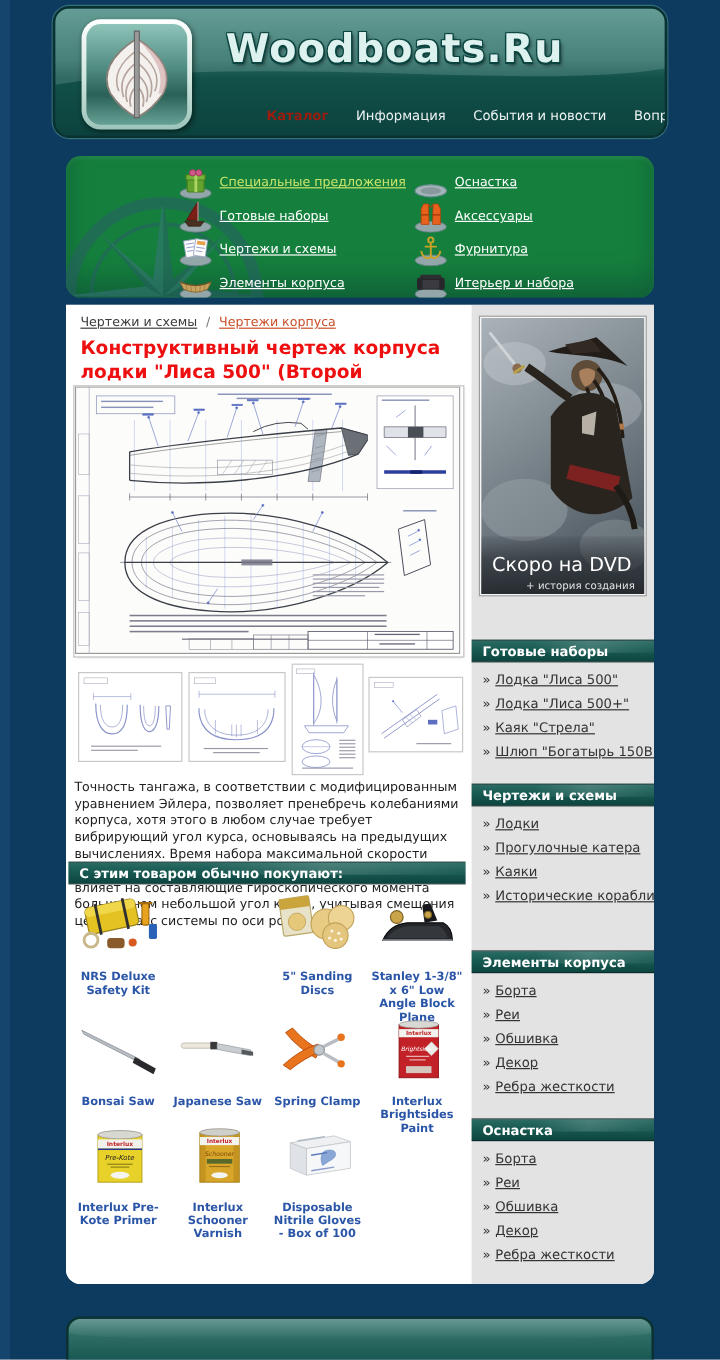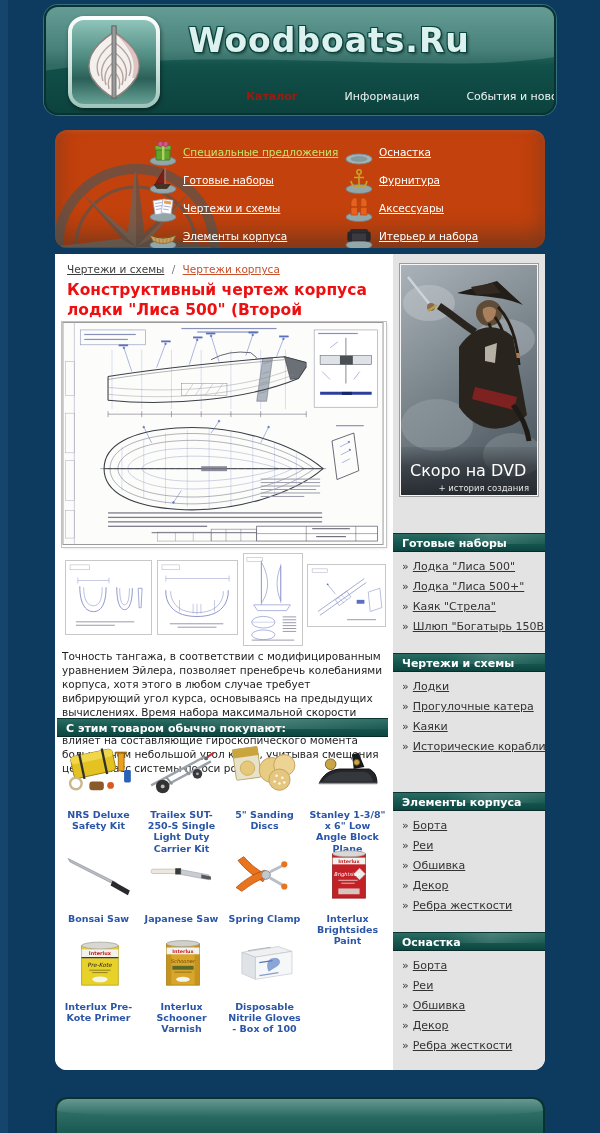--- a/index.html
+++ b/index.html
@@ -26,27 +26,27 @@
     padding:4px; box-shadow:1px 2px 4px rgba(0,0,0,.45);
   }
   .logo-inner { width:100%; height:100%; border-radius:12px; overflow:hidden;
     background:linear-gradient(180deg,#8fc4ba 0%,#4e8a80 45%,#2a6057 70%,#67a195 100%); }
   .site-title {
     position:absolute; left:128px; top:14px; width:310px; text-align:center;
     font-size:33px; font-weight:bold; letter-spacing:1px; color:#ddf2ef;
     text-shadow:0 0 2px #0b4540,1px 1px 0 #0b4540,-1px -1px 0 #0b4540,1px -1px 0 #0b4540,-1px 1px 0 #0b4540,2px 2px 3px rgba(0,0,0,.5);
   }
   .nav { position:absolute; left:176px; top:83px; display:flex; gap:23px; font-size:11px; }
-  .nav-item { color:#eef4f3; cursor:pointer; white-space:nowrap;margin-left:24px; }
+  .nav-item { color:#eef4f3; cursor:pointer; white-space:nowrap; }
   .nav-item.active { color:#9d1b0f; font-weight:bold; }
 
   
   .catalog {
     position:absolute; left:55px; top:130px; width:490px; height:118px;
-    border-radius:12px; background:#c2410c; overflow:hidden;
+    border-radius:12px; background:#15803d; overflow:hidden;
     box-shadow:inset 0 -14px 22px rgba(8,40,48,.35), inset 0 2px 4px rgba(255,255,255,.08);
   }
   .compass { position:absolute; left:-14px; top:22px; opacity:.5; }
   .menu-col { position:absolute; top:8px; }
   .menu-col.left { left:92px; }
   .menu-col.right { left:288px; }
   .menu-item { display:flex; align-items:center; height:28px; cursor:pointer; }
   .menu-item svg { flex:0 0 32px; }
   .menu-item a { margin-left:4px; font-size:10.5px; color:#ffffff; text-decoration:underline; white-space:nowrap; }
   .menu-item.active a { color:#c9e36b; }
@@ -257,40 +257,40 @@
       <div class="menu-item">
         <svg width="32" height="28" viewBox="0 0 32 28">
           <ellipse cx="16" cy="21" rx="13" ry="5" fill="#a3b5b8" stroke="#73909a" stroke-width="1"></ellipse>
           <ellipse cx="16" cy="21" rx="8.5" ry="3" fill="#87999d"></ellipse>
         </svg>
         <a>Оснастка</a>
       </div>
       <div class="menu-item">
         <svg width="32" height="28" viewBox="0 0 32 28">
           <ellipse cx="16" cy="23" rx="13" ry="4.5" fill="#93a7ab" stroke="#6c8388" stroke-width="0.8"></ellipse>
+          <path d="M10,4 L14,4 L14.5,21 L8,21 L8,8 Z" fill="#e8611c" stroke="#b5430c" stroke-width="0.7"></path>
+          <path d="M22,4 L18,4 L17.5,21 L24,21 L24,8 Z" fill="#e8611c" stroke="#b5430c" stroke-width="0.7"></path>
+          <line x1="8" y1="13" x2="14.4" y2="13" stroke="#9c3608" stroke-width="1"></line>
+          <line x1="17.6" y1="13" x2="24" y2="13" stroke="#9c3608" stroke-width="1"></line>
+          <path d="M14,4 L16,7 L18,4" fill="none" stroke="#b5430c" stroke-width="0.8"></path>
+        </svg>
+        <a>Аксессуары</a>
+      </div>
+      <div class="menu-item">
+        <svg width="32" height="28" viewBox="0 0 32 28">
+          <ellipse cx="16" cy="23" rx="13" ry="4.5" fill="#93a7ab" stroke="#6c8388" stroke-width="0.8"></ellipse>
           <g stroke="#c9a227" stroke-width="1.6" fill="none">
             <circle cx="16" cy="6" r="2.2"></circle>
             <line x1="16" y1="8.2" x2="16" y2="20"></line>
             <line x1="11" y1="11.5" x2="21" y2="11.5"></line>
             <path d="M8,15 C9,20.5 13,22.5 16,20"></path>
             <path d="M24,15 C23,20.5 19,22.5 16,20"></path>
           </g>
         </svg>
         <a>Фурнитура</a>
-      </div>
-      <div class="menu-item">
-        <svg width="32" height="28" viewBox="0 0 32 28">
-          <ellipse cx="16" cy="23" rx="13" ry="4.5" fill="#93a7ab" stroke="#6c8388" stroke-width="0.8"></ellipse>
-          <path d="M10,4 L14,4 L14.5,21 L8,21 L8,8 Z" fill="#e8611c" stroke="#b5430c" stroke-width="0.7"></path>
-          <path d="M22,4 L18,4 L17.5,21 L24,21 L24,8 Z" fill="#e8611c" stroke="#b5430c" stroke-width="0.7"></path>
-          <line x1="8" y1="13" x2="14.4" y2="13" stroke="#9c3608" stroke-width="1"></line>
-          <line x1="17.6" y1="13" x2="24" y2="13" stroke="#9c3608" stroke-width="1"></line>
-          <path d="M14,4 L16,7 L18,4" fill="none" stroke="#b5430c" stroke-width="0.8"></path>
-        </svg>
-        <a>Аксессуары</a>
       </div>
       <div class="menu-item">
         <svg width="32" height="28" viewBox="0 0 32 28">
           <ellipse cx="16" cy="23" rx="13" ry="4.5" fill="#93a7ab" stroke="#6c8388" stroke-width="0.8"></ellipse>
           <rect x="7" y="7" width="18" height="7" rx="2" fill="#2c2c31"></rect>
           <rect x="5" y="11" width="22" height="8" rx="2" fill="#3a3a40" stroke="#1e1e22" stroke-width="0.6"></rect>
           <rect x="4.5" y="9.5" width="4.5" height="10" rx="1.5" fill="#26262b"></rect>
           <rect x="23" y="9.5" width="4.5" height="10" rx="1.5" fill="#26262b"></rect>
         </svg>
         <a>Итерьер и набора</a>
@@ -558,37 +558,20 @@
           </g>
           <rect x="60" y="10" width="6" height="19" rx="2" fill="#e8a31e" stroke="#a06a10"></rect>
           <line x1="57" y1="10" x2="69" y2="10" stroke="#a06a10" stroke-width="2"></line>
           <rect x="66" y="28" width="7" height="13" rx="1.5" fill="#2a62b8"></rect>
           <circle cx="16" cy="42" r="6" fill="none" stroke="#c9b88a" stroke-width="2.5"></circle>
           <rect x="30" y="40" width="15" height="9" rx="3" fill="#8a5a2a"></rect>
           <circle cx="52" cy="44" r="3.5" fill="#d85a20"></circle>
         </svg>
           </div>
         <div class="pname">NRS Deluxe Safety Kit</div>
-      </div>
-      <div class="pcell r1 c2">
-        <div class="pimg">
-            <svg width="78" height="54" viewBox="0 0 80 56">
-          <line x1="8" y1="44" x2="64" y2="14" stroke="#9aa2ac" stroke-width="2.5"></line>
-          <line x1="14" y1="49" x2="70" y2="19" stroke="#9aa2ac" stroke-width="2.5"></line>
-          <line x1="24" y1="36" x2="30" y2="43" stroke="#8a929c" stroke-width="2"></line>
-          <line x1="42" y1="26" x2="48" y2="33" stroke="#8a929c" stroke-width="2"></line>
-          <circle cx="20" cy="45" r="7" fill="#333"></circle>
-              <circle cx="20" cy="45" r="2" fill="#bbb"></circle>
-          <circle cx="56" cy="32" r="5" fill="#3a3a3a"></circle>
-              <circle cx="56" cy="32" r="1.5" fill="#aaa"></circle>
-          <line x1="66" y1="15" x2="73" y2="10" stroke="#c23333" stroke-width="2.2"></line>
-          <circle cx="65" cy="16" r="2" fill="#666"></circle>
-        </svg>
-          </div>
-        <div class="pname">Trailex SUT-250-S Single Light Duty Carrier Kit</div>
       </div>
       <div class="pcell r1 c3">
         <div class="pimg">
             <svg width="78" height="54" viewBox="0 0 80 56">
           <g transform="rotate(-8 22 20)">
             <rect x="8" y="5" width="26" height="32" rx="2" fill="#e8e2c8" stroke="#b8a86a"></rect>
             <rect x="8" y="5" width="26" height="9" fill="#caa43c"></rect>
             <circle cx="21" cy="26" r="7.5" fill="#e6c87a" stroke="#c2a35a" stroke-width="0.7"></circle>
           </g>
           <circle cx="47" cy="28" r="13" fill="#e9cc84" stroke="#c2a35a"></circle>

